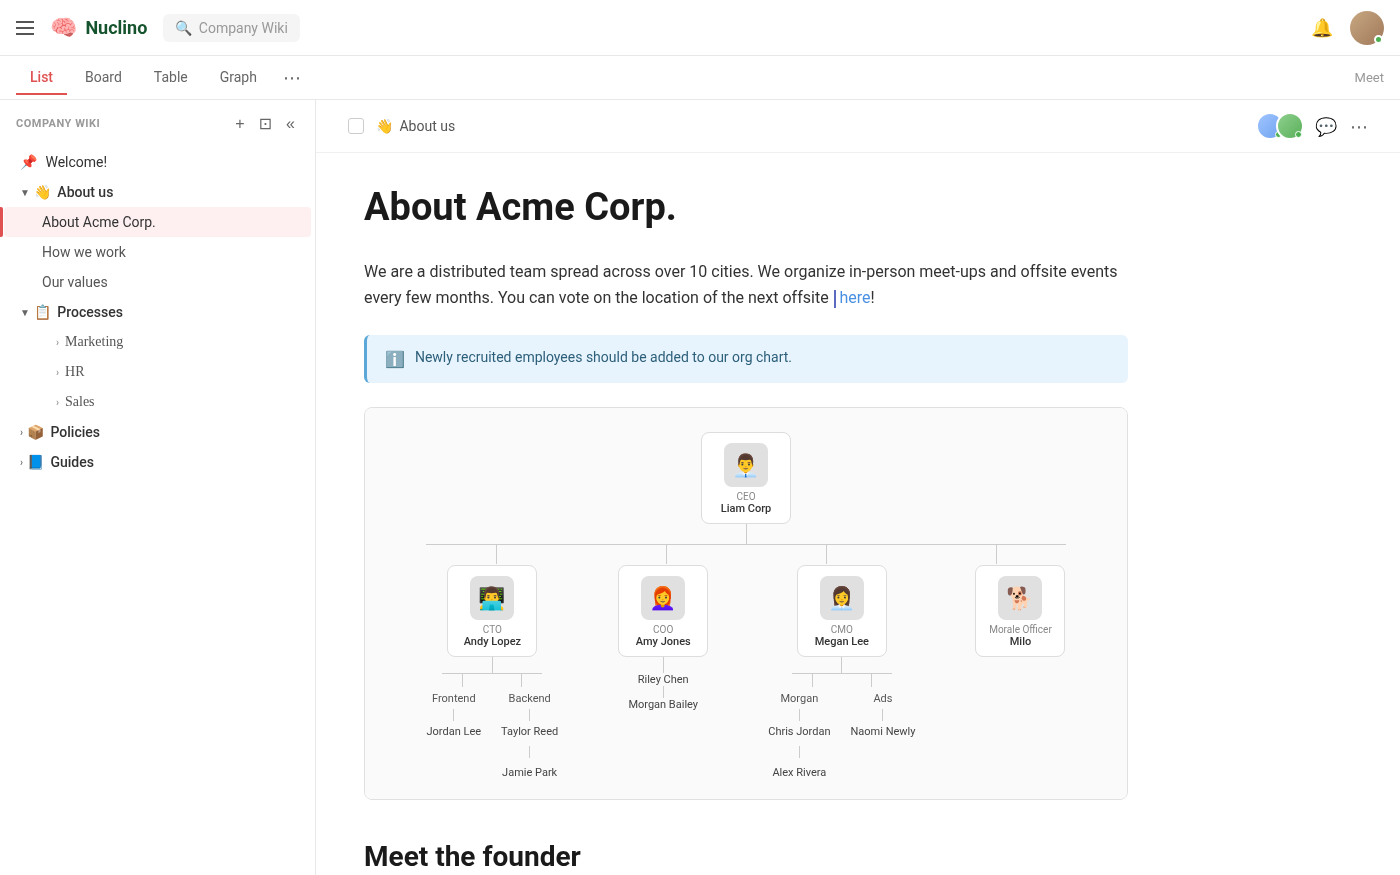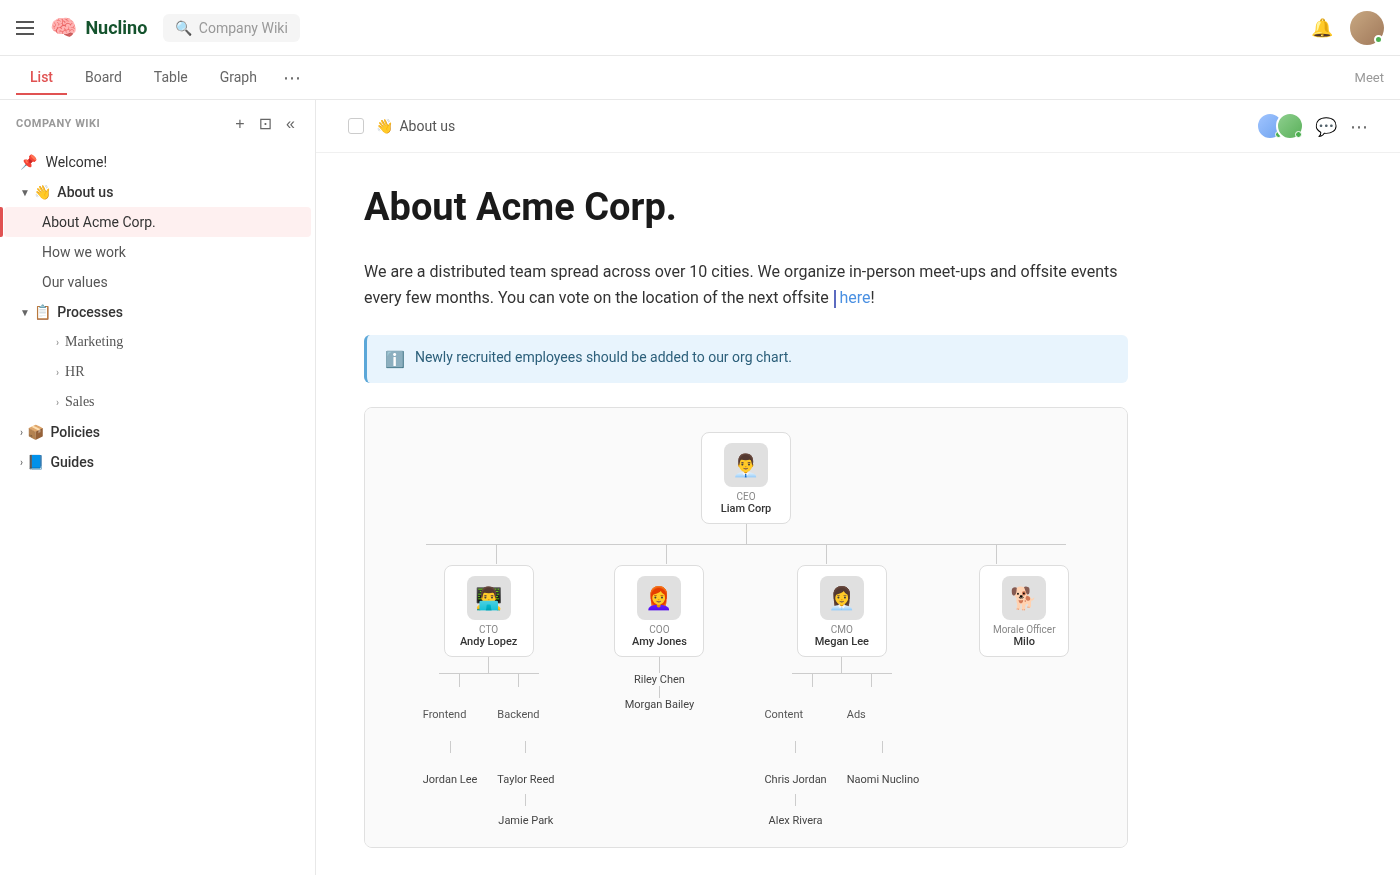--- a/index.html
+++ b/index.html
@@ -286,22 +286,22 @@
     }
 
     .leaf-name {
       font-size: 11px;
       color: #444;
       text-align: center;
     }
     .leaf-node {
       display: flex;
       flex-direction: column;
-      align-items: flex-start;
-      gap: 20px;
+      align-items: center;
+      gap: 4px;
     }
   </style>
 </head>
 <body>
 
 <nav class="top-nav">
   <div class="hamburger-icon">
     <span></span>
       <span></span>
       <span></span>
@@ -522,33 +522,33 @@
                 <div class="org-card-name">Megan Lee</div>
               </div>
               <div class="org-connector-v" style="height:16px;"></div>
               <div style="width:100px;height:1px;background:#ccc;position:relative;">
                 <div style="position:absolute;left:20px;top:0;width:1px;height:14px;background:#ccc;"></div>
                 <div style="position:absolute;right:20px;top:0;width:1px;height:14px;background:#ccc;"></div>
               </div>
               <div style="display:flex;gap:20px;">
                 <div class="leaf-node">
                   <div style="height:14px;"></div>
-                  <div style="font-size:11px;color:#555;text-align:center;">Content</div>
+                  <div style="font-size:11px;color:#555;text-align:center;">Morgan</div>
                   <div class="org-connector-v" style="height:12px;"></div>
                   <div style="display:flex;flex-direction:column;align-items:center;gap:8px;">
                     <div class="leaf-name">Chris Jordan</div>
                     <div class="org-connector-v" style="height:12px;"></div>
                     <div class="leaf-name">Alex Rivera</div>
                   </div>
                 </div>
                 <div class="leaf-node">
                   <div style="height:14px;"></div>
                   <div style="font-size:11px;color:#555;text-align:center;">Ads</div>
                   <div class="org-connector-v" style="height:12px;"></div>
-                  <div class="leaf-name">Naomi Nuclino</div>
+                  <div class="leaf-name">Naomi Newly</div>
                 </div>
               </div>
             </div>
 
             <div style="display:flex;flex-direction:column;align-items:center;">
               <div style="height:20px;"></div>
               <div class="org-card">
                 <div class="org-card-avatar">🐕</div>
                 <div class="org-card-role">Morale Officer</div>
                 <div class="org-card-name">Milo</div>

